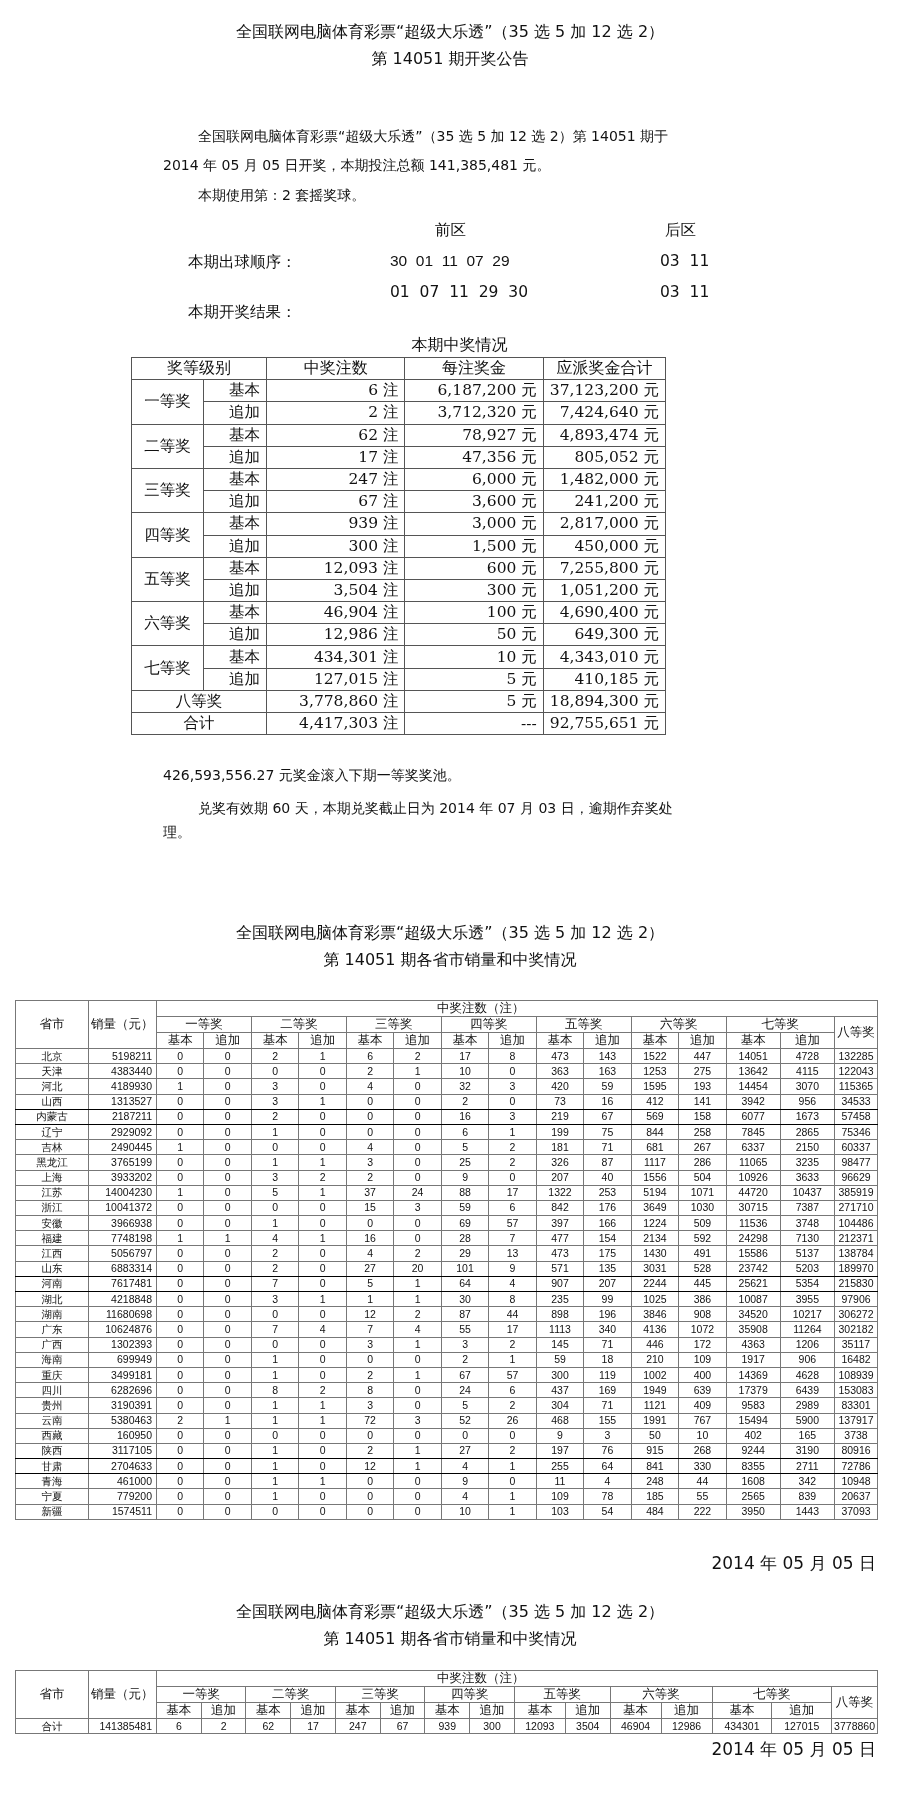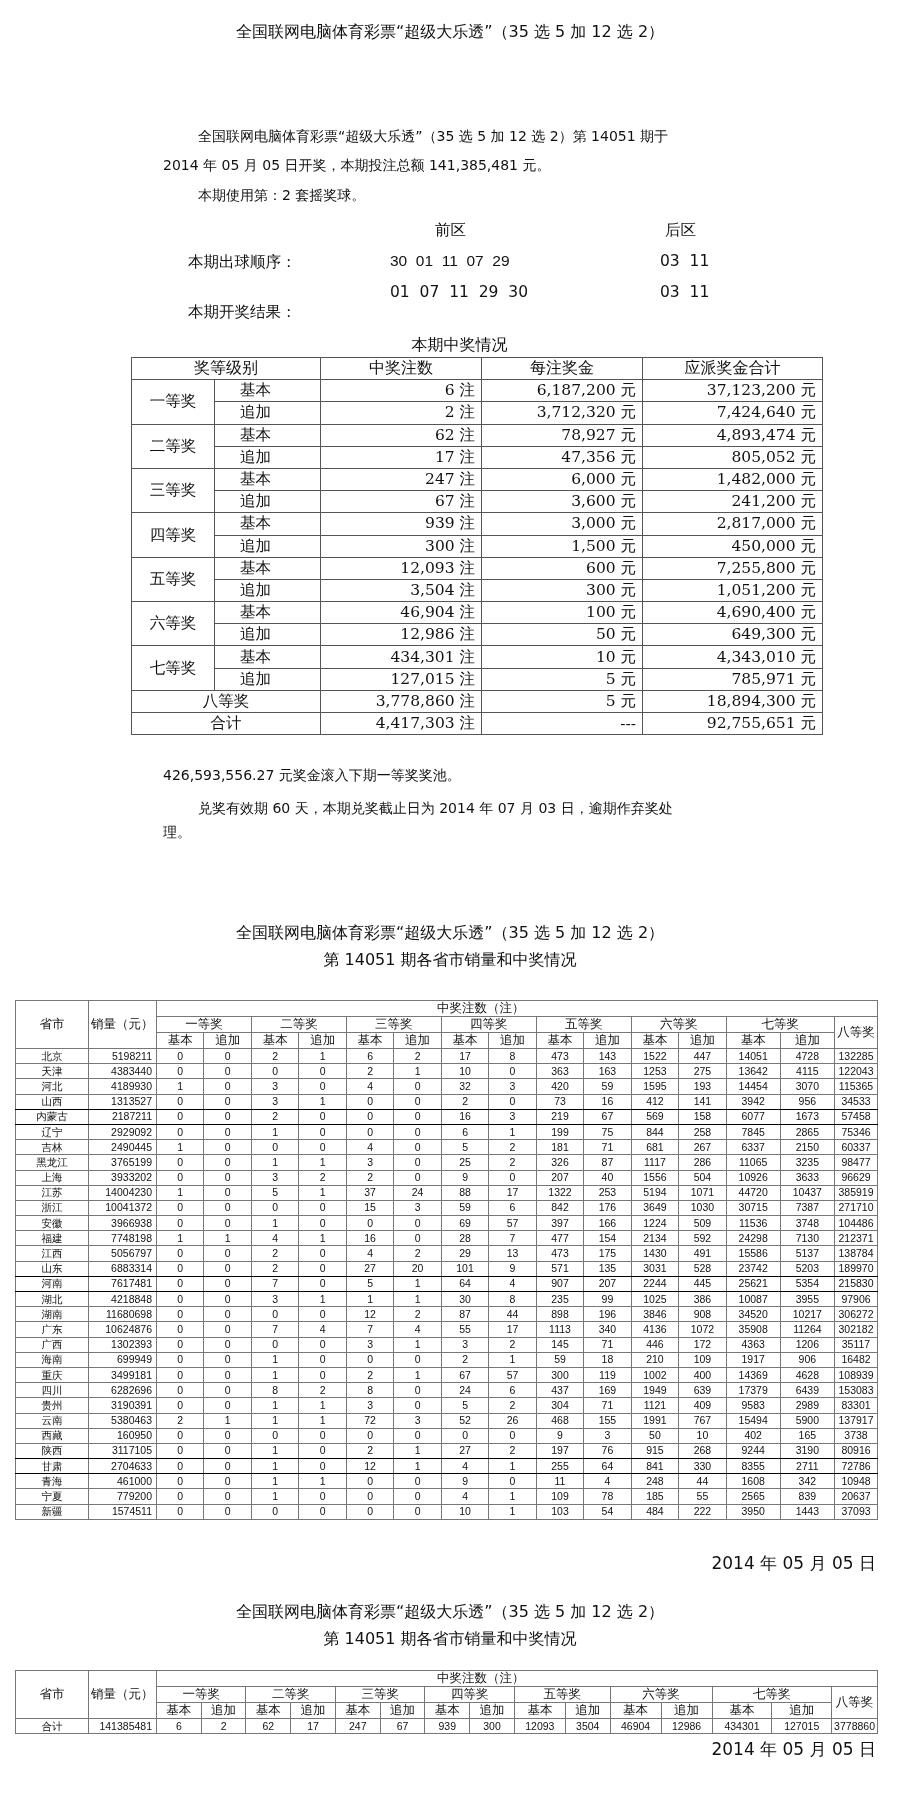--- a/index.html
+++ b/index.html
@@ -2,39 +2,40 @@
 <html><head>
 <meta charset="utf-8">
 <style>
   html, body { margin:0; padding:0; background:#ffffff; }
   body { width:900px; height:1803px; position:relative; overflow:hidden; color:#111; font-family:"DejaVu Sans","Liberation Sans",sans-serif; }
   .abs { position:absolute; }
   .title { left:0; width:900px; text-align:center; font-size:16px; line-height:27px; font-weight:500; }
   .para { font-size:14px; line-height:20px; white-space:nowrap; }
   .balls { font-size:15.5px; }
   
-  table.prize { position:absolute; left:131px; top:357px; width:692px; border-collapse:collapse; font-family:"DejaVu Serif","Liberation Serif",serif; font-size:15.5px; }
+  table.prize { position:absolute; left:131px; top:357px; width:535px; border-collapse:collapse; font-family:"DejaVu Serif","Liberation Serif",serif; font-size:15.5px; }
   table.prize td, table.prize th { border:1.3px solid #555; height:21.2px; padding:0 6px; font-weight:normal; white-space:nowrap; }
   table.prize th { text-align:center; font-family:"DejaVu Sans","Liberation Sans",sans-serif; font-size:16px; }
   table.prize td.num { text-align:right; }
   table.prize td.lvl { text-align:center; font-family:"DejaVu Sans","Liberation Sans",sans-serif; }
   table.prize td.sub { text-align:left; padding-left:25px; font-family:"DejaVu Sans","Liberation Sans",sans-serif; }
   
   table.prov { position:absolute; left:15px; width:863px; border-collapse:collapse; font-size:10.5px; font-family:"Liberation Sans","DejaVu Sans",sans-serif; }
   table.prov td, table.prov th { border:1px solid #777; padding:0 2px; height:14.2px; line-height:13px; text-align:center; font-weight:normal; white-space:nowrap; }
   table.prov th { font-size:12.5px; height:15px;margin-left:43px; }
   table.prov td.sales { text-align:right; padding-right:4px; }
   table.prov .thick-b td { border-bottom:1.5px solid #000; }
   .date { font-size:17px; white-space:nowrap; }
 </style>
 </head>
 <body>
 
 <div class="abs title" style="top:18px;">
   <div>全国联网电脑体育彩票“超级大乐透”（35 选 5 加 12 选 2）</div>
+  <div>第 14051 期开奖公告</div>
 </div>
 
 <div class="abs para" style="left:198px; top:126px;">全国联网电脑体育彩票“超级大乐透”（35 选 5 加 12 选 2）第 14051 期于</div>
 <div class="abs para" style="left:163px; top:155px;">2014 年 05 月 05 日开奖，本期投注总额 141,385,481 元。</div>
 <div class="abs para" style="left:198px; top:185px;">本期使用第：2 套摇奖球。</div>
 
 <div class="abs balls" style="left:435px; top:220px;">前区</div>
 <div class="abs balls" style="left:665px; top:220px;">后区</div>
 
 <div class="abs balls" style="left:188px; top:252px;">本期出球顺序：</div>
@@ -139,21 +140,21 @@
         <td class="lvl" rowspan="2" style="width:70px;">七等奖</td>
         <td class="sub">基本</td>
         <td class="num">434,301 注</td>
         <td class="num">10 元</td>
         <td class="num">4,343,010 元</td>
       </tr>
       <tr>
         <td class="sub">追加</td>
         <td class="num">127,015 注</td>
         <td class="num">5 元</td>
-        <td class="num">785,971 元</td>
+        <td class="num">410,185 元</td>
       </tr>
       <tr>
         <td class="lvl" colspan="2">八等奖</td>
         <td class="num">3,778,860 注</td>
         <td class="num">5 元</td>
         <td class="num">18,894,300 元</td>
       </tr>
       <tr>
         <td class="lvl" colspan="2">合计</td>
         <td class="num">4,417,303 注</td>

